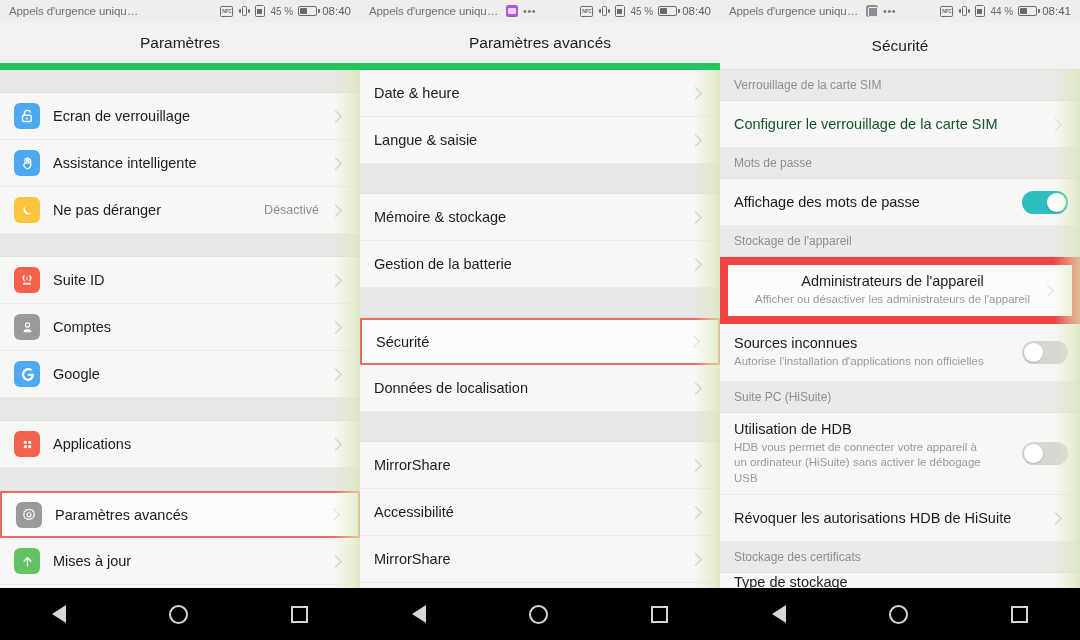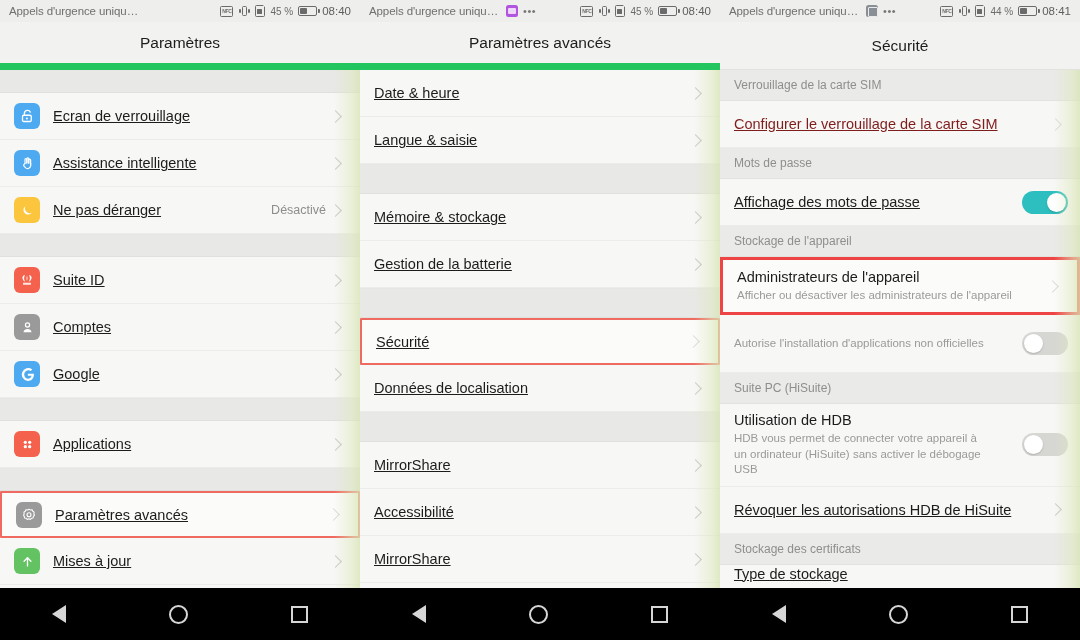--- a/index.html
+++ b/index.html
@@ -97,23 +97,23 @@
     background:#f7f7f5; padding:0 12px 0 14px; height:47px;
     border-bottom:1px solid #ececea;
   }
   .gap{ height:23px; background:#e8e8e6; border-bottom:1px solid #e0e0dd; border-top:1px solid #e6e6e3;}
   .gap.big{ height:30px; }
   .icon{
     width:26px;height:26px;border-radius:6px;flex:0 0 26px;margin-right:13px;
     display:flex;align-items:center;justify-content:center;
   }
   .icon svg{ display:block; }
-  .label{ font-size:14.5px; color:#1c1c1c; flex:1 1 auto;text-decoration:underline; }
+  .label{ font-size:14.5px; color:#1c1c1c; flex:1 1 auto; }
   .label.noicon{ margin-left:0; }
-  .value{ font-size:12.5px; color:#8d8d8d; margin-right:5px; }
+  .value{ font-size:12.5px; color:#8d8d8d; margin-right:12px; }
   .chev{
     flex:0 0 auto; width:9px;height:9px;
     border-top:1.6px solid #c3c3c0; border-right:1.6px solid #c3c3c0;
     transform:rotate(45deg); margin-right:8px;
   }
   .chev.faded{ border-color:#d9d9d6; }
 
   .row.hl{
     border:2px solid #ef6a60; background:#fbfbf9;
     border-radius:1px;
@@ -128,21 +128,21 @@
 
   
   .row2{
     position:relative; display:flex; align-items:center;
     background:#f7f7f5; padding:8px 12px 8px 14px; min-height:58px;
     border-bottom:1px solid #ececea;
   }
   .txtcol{ flex:1 1 auto; display:flex; flex-direction:column; gap:3px; }
   .t1{ font-size:14.5px; color:#1c1c1c; }
   .t2{ font-size:11.5px; color:#9a9a9a; line-height:1.35; }
-  .row2.hl{ border:3px solid #ef4444; background:#fbfbf9; }
+  .row2.hl{ border:8px solid #ef4444; background:#fbfbf9;text-align:center; }
 
   
   .toggle{
     flex:0 0 auto; width:46px;height:23px;border-radius:12px;position:relative;
   }
   .toggle.on{ background:#2dbfbf; }
   .toggle.off{ background:#d6d6d3; }
   .toggle .knob{
     position:absolute;top:2px;width:19px;height:19px;border-radius:50%;background:#fff;
     box-shadow:0 1px 2px rgba(0,0,0,.18);
@@ -409,21 +409,21 @@
           </span>
         <span class="clock">08:41</span>
       </span>
     </div>
     <div class="titlebar">Sécurité</div>
     <div class="list">
 
       <div class="sechdr">Verrouillage de la carte SIM</div>
 
       <div class="row">
-        <span class="label noicon" style="color:#7f1d1d">Configurer le verrouillage de la carte SIM</span>
+        <span class="label noicon" style="color:#14532d">Configurer le verrouillage de la carte SIM</span>
         <span class="chev faded"></span>
       </div>
 
       <div class="sechdr">Mots de passe</div>
 
       <div class="row">
         <span class="label noicon">Affichage des mots de passe</span>
         <span class="toggle on">
             <i class="knob"></i>
           </span>
@@ -434,20 +434,21 @@
       <div class="row2 hl">
         <span class="txtcol">
           <span class="t1">Administrateurs de l'appareil</span>
           <span class="t2">Afficher ou désactiver les administrateurs de l'appareil</span>
         </span>
         <span class="chev faded"></span>
       </div>
 
       <div class="row2">
         <span class="txtcol">
+          <span class="t1">Sources inconnues</span>
           <span class="t2">Autorise l'installation d'applications non officielles</span>
         </span>
         <span class="toggle off">
             <i class="knob"></i>
           </span>
       </div>
 
       <div class="sechdr">Suite PC (HiSuite)</div>
 
       <div class="row2" style="min-height:66px">

